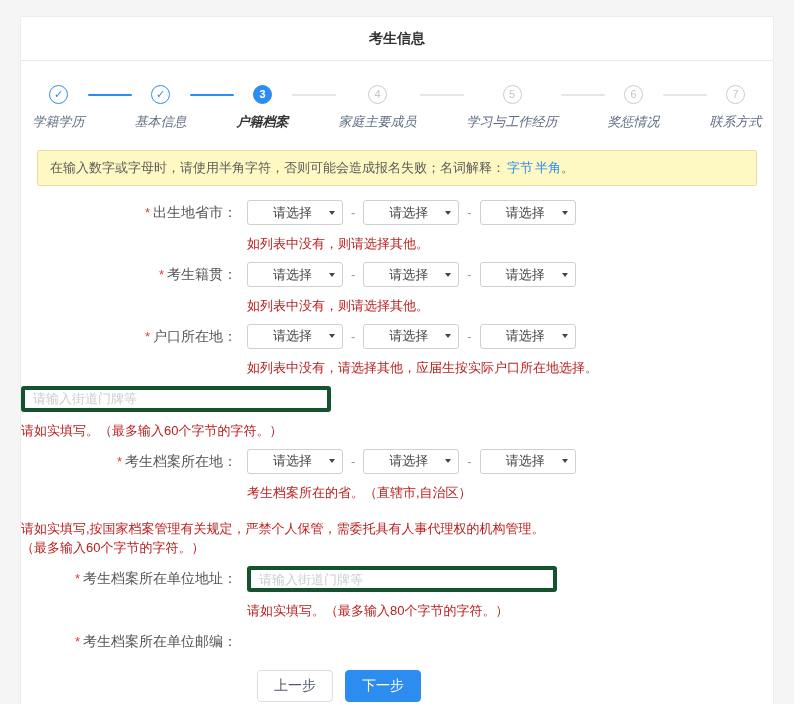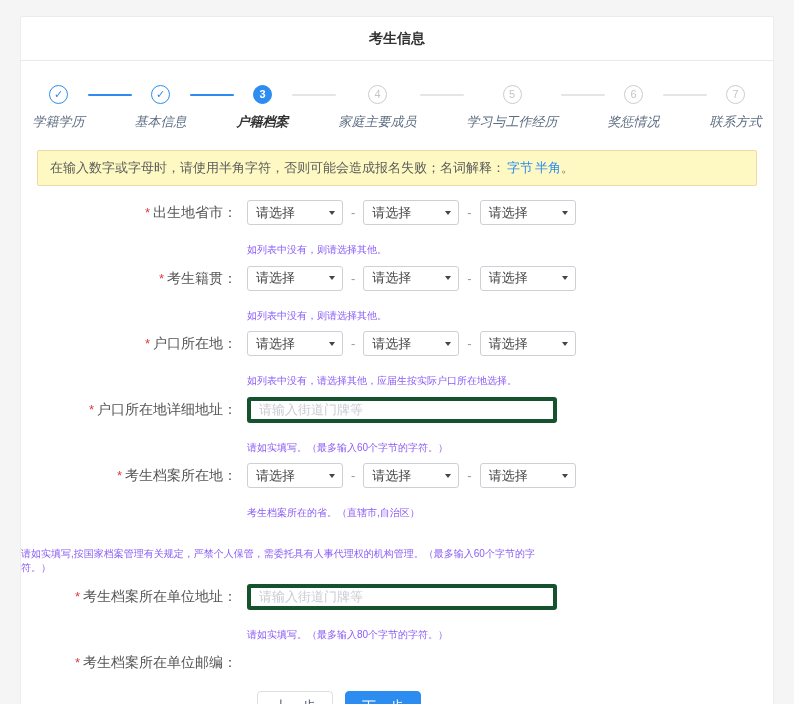--- a/index.html
+++ b/index.html
@@ -64,42 +64,42 @@
   }
   .required { color: #e4393c; margin-right: 3px; font-size: 13px; }
   .row-controls { display: flex; flex-direction: column; }
   .controls-line { display: flex; align-items: center; }
   .dash { color: #999; font-size: 13px; margin: 0 8px; }
   .select-box {
     width: 96px; height: 25px;
     border: 1px solid #ccd0d7; border-radius: 3px;
     background: #fff;
     display: inline-flex; align-items: center; justify-content: space-between;
-    padding: 0 7px 0 8px;
+    padding: 0 7px 0 25px;
     font-size: 13px; color: #444;
     cursor: pointer;
   }
   .caret {
     width: 0; height: 0;
     border-left: 3.5px solid transparent;
     border-right: 3.5px solid transparent;
     border-top: 4.5px solid #444;
   }
   .text-input {
     width: 310px; height: 26px;
     border: 4px solid #14532d; border-radius: 3px;
     padding: 0 8px;
     font-size: 13px; color: #333;
     outline: none;
     font-family: "Liberation Sans", "DejaVu Sans", sans-serif;
   }
   .text-input::placeholder { color: #c8ccd2; }
   .help {
-    margin-top: 18px;
-    font-size: 10px; color: #8b5cf6;
+    margin-top: 10px;
+    font-size: 13px; color: #b91c1c;
     line-height: 1.45;
     max-width: 530px;
   }
   
   .btn-row { display: flex; margin-left: 236px; margin-top: 16px; }
   .btn {
     height: 32px; padding: 0 16px;
     border-radius: 4px; font-size: 14px;
     cursor: pointer;
     font-family: "Liberation Sans", "DejaVu Sans", sans-serif;
@@ -220,21 +220,20 @@
           <div class="select-box">
               <span>请选择</span>
               <span class="caret"></span>
             </div>
         </div>
         <div class="help">如列表中没有，请选择其他，应届生按实际户口所在地选择。</div>
       </div>
     </div>
 
     <div class="form-row">
-      <div class="row-label"><span class="required">*</span><span>户口所在地详细地址：</span></div>
       <div class="row-controls">
         <div class="controls-line">
           <input class="text-input" type="text" placeholder="请输入街道门牌等" style="">
         </div>
         <div class="help">请如实填写。（最多输入60个字节的字符。）</div>
       </div>
     </div>
 
     <div class="form-row">
       <div class="row-label"><span class="required">*</span><span>考生档案所在地：</span></div>

